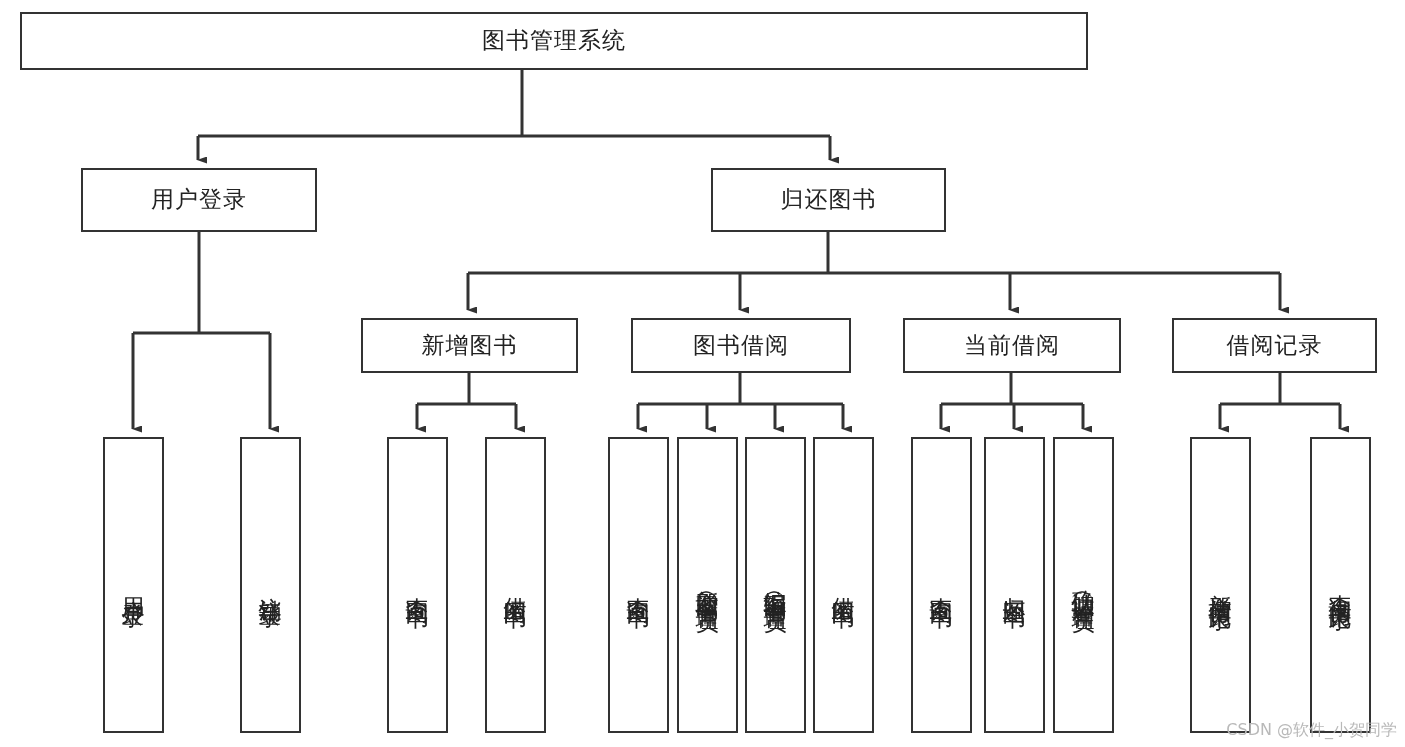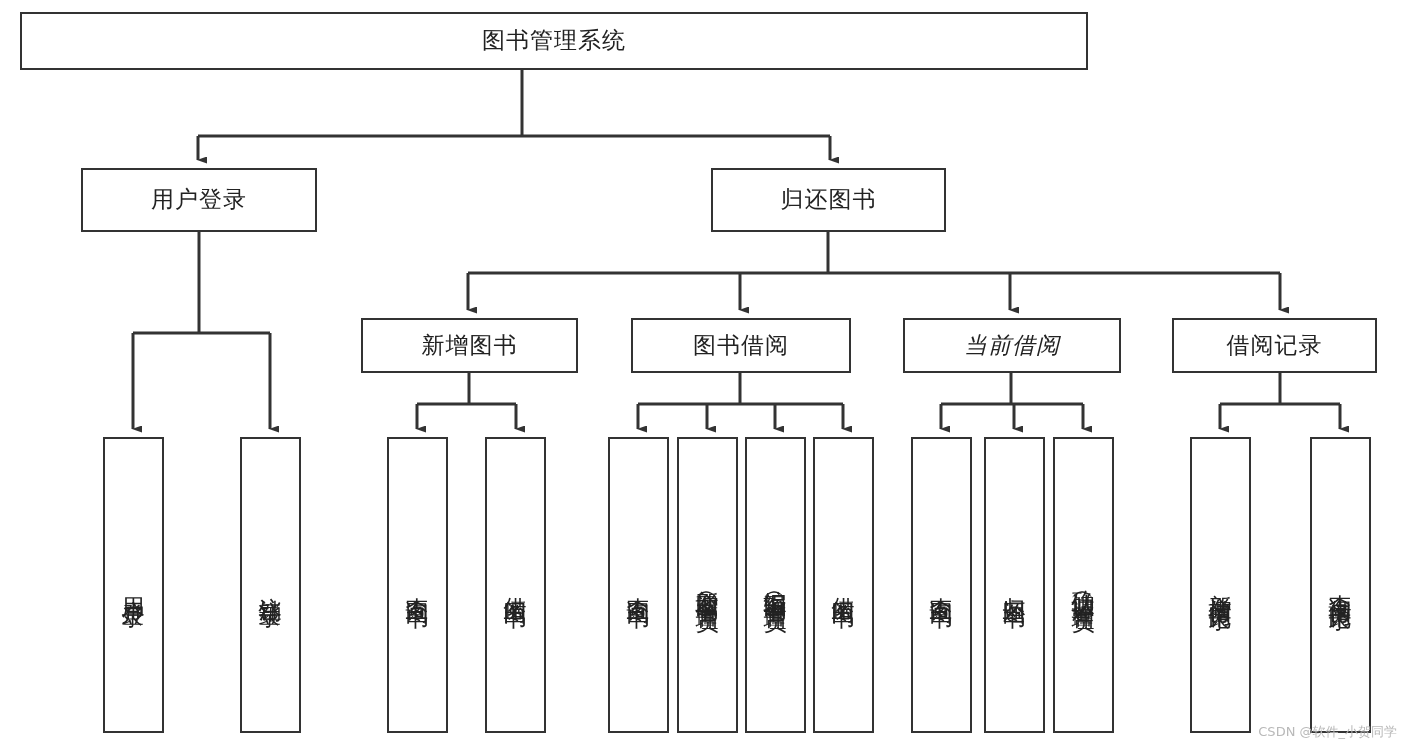--- a/index.html
+++ b/index.html
@@ -52,21 +52,21 @@
     text-orientation: upright;
     font-size: 23px;
     letter-spacing: 3px;
     line-height: 1.05;
     white-space: nowrap;
   }
   #watermark {
     position: absolute;
     right: 8px;
     bottom: 6px;
-    font-size: 13px;
+    font-size: 16px;
     color: #b9b9b9;
     white-space: nowrap;
     font-family: "DejaVu Sans", "Liberation Sans", sans-serif;
   }
 </style>
 </head>
 <body>
 
 <div id="diagram-root">
 
@@ -130,21 +130,21 @@
   <div class="node h-node" style="left:711px; top:168px; width:235px; height:64px;">
     <span class="label">归还图书</span>
   </div>
 
   <div class="node h-node" style="left:361px; top:318px; width:217px; height:55px;">
     <span class="label">新增图书</span>
   </div>
   <div class="node h-node" style="left:631px; top:318px; width:220px; height:55px;">
     <span class="label">图书借阅</span>
   </div>
-  <div class="node h-node" style="left:903px; top:318px; width:218px; height:55px;font-style:italic;">
+  <div class="node h-node" style="left:903px; top:318px; width:218px; height:55px;">
     <span class="label">当前借阅</span>
   </div>
   <div class="node h-node" style="left:1172px; top:318px; width:205px; height:55px;">
     <span class="label">借阅记录</span>
   </div>
 
   <div class="node v-node" style="left:103px; top:437px; width:61px; height:296px;">
     <span class="label">用户登录</span>
   </div>
   <div class="node v-node" style="left:240px; top:437px; width:61px; height:296px;">

